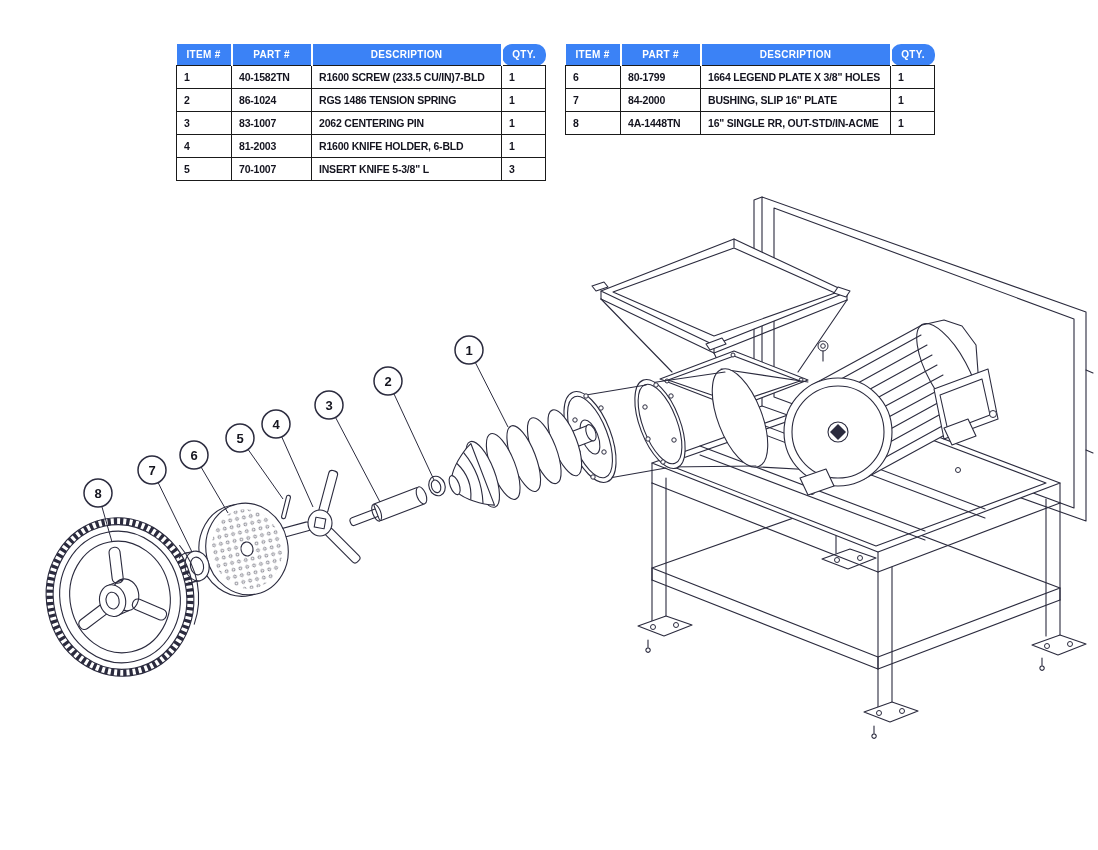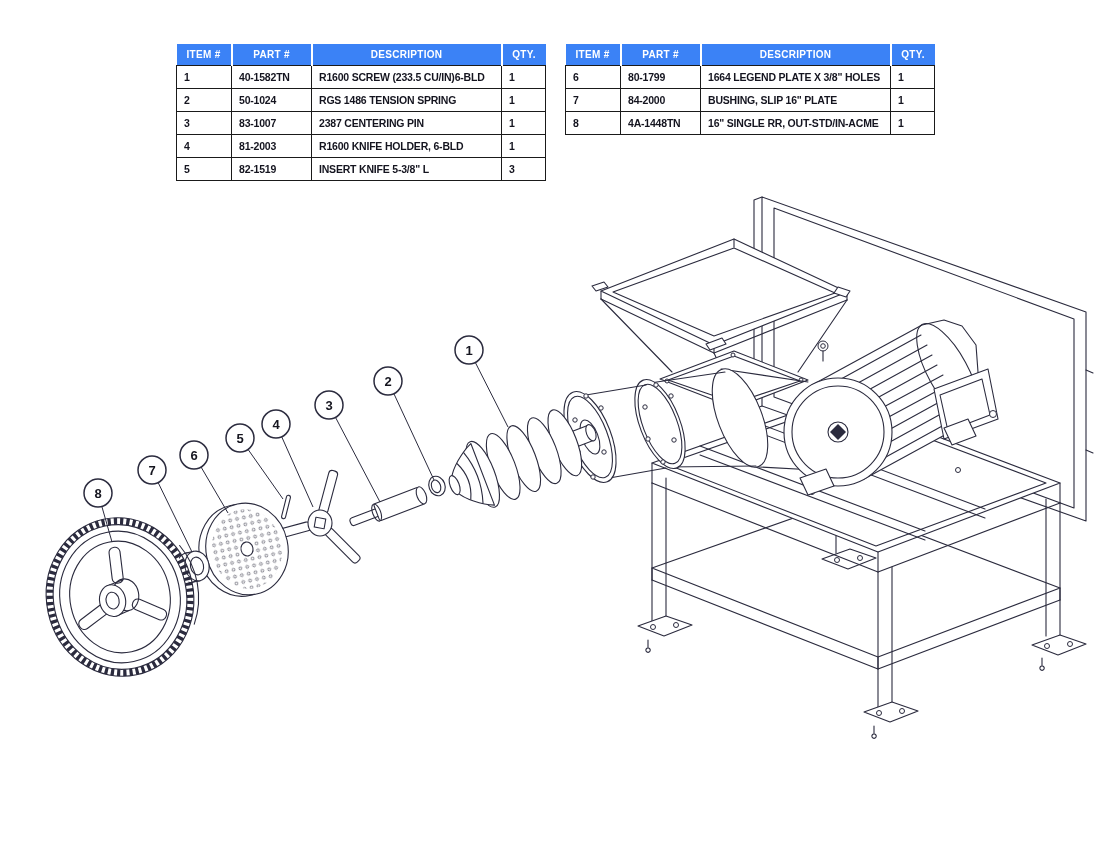--- a/index.html
+++ b/index.html
@@ -9,21 +9,21 @@
   }
   .parts-table{
     position:absolute;border-collapse:collapse;table-layout:fixed;
     font-size:10.5px;color:#14141f;
   }
   .parts-table th{
     background:#3b82f6;color:#ffffff;font-weight:700;text-align:center;
     padding:5px 7px;font-size:10px;letter-spacing:.3px;
     border-right:2px solid #ffffff;white-space:nowrap;
   }
-  .parts-table th:last-child{border-right:none;}
+  .parts-table th:last-child{border-right:none;border-radius:10px;}
   .parts-table td{
     border:1.5px solid #1a1a1a;background:#ffffff;padding:5px 7px;
     font-weight:700;letter-spacing:-0.2px;white-space:nowrap;overflow:hidden;
   }
   .col-item{width:55px;} .col-part{width:80px;} .col-desc{width:190px;} .col-qty{width:44px;}
   #tbl-left{left:176px;top:44px;}
   #tbl-right{left:565px;top:44px;}
   #diagram{position:absolute;left:0;top:0;}
   .ln{fill:none;stroke:#2b2b3e;stroke-width:1.1;stroke-linejoin:round;stroke-linecap:round;}
   .fw{fill:#ffffff;stroke:#2b2b3e;stroke-width:1.1;stroke-linejoin:round;}
@@ -47,44 +47,44 @@
       <th>ITEM #</th>
       <th>PART #</th>
       <th>DESCRIPTION</th>
       <th>QTY.</th>
     </tr>
   </thead>
   <tbody>
     <tr>
       <td>1</td>
       <td>40-1582TN</td>
-      <td>R1600 SCREW (233.5 CU/IN)6-BLD</td>
+      <td>R1600 SCREW (233.5 CU/IN)7-BLD</td>
       <td>1</td>
     </tr>
     <tr>
       <td>2</td>
-      <td>50-1024</td>
+      <td>86-1024</td>
       <td>RGS 1486 TENSION SPRING</td>
       <td>1</td>
     </tr>
     <tr>
       <td>3</td>
       <td>83-1007</td>
-      <td>2387 CENTERING PIN</td>
+      <td>2062 CENTERING PIN</td>
       <td>1</td>
     </tr>
     <tr>
       <td>4</td>
       <td>81-2003</td>
       <td>R1600 KNIFE HOLDER, 6-BLD</td>
       <td>1</td>
     </tr>
     <tr>
       <td>5</td>
-      <td>82-1519</td>
+      <td>70-1007</td>
       <td>INSERT KNIFE 5-3/8" L</td>
       <td>3</td>
     </tr>
   </tbody>
 </table>
 
 <table class="parts-table" id="tbl-right">
   <colgroup>
       <col class="col-item">
       <col class="col-part">

